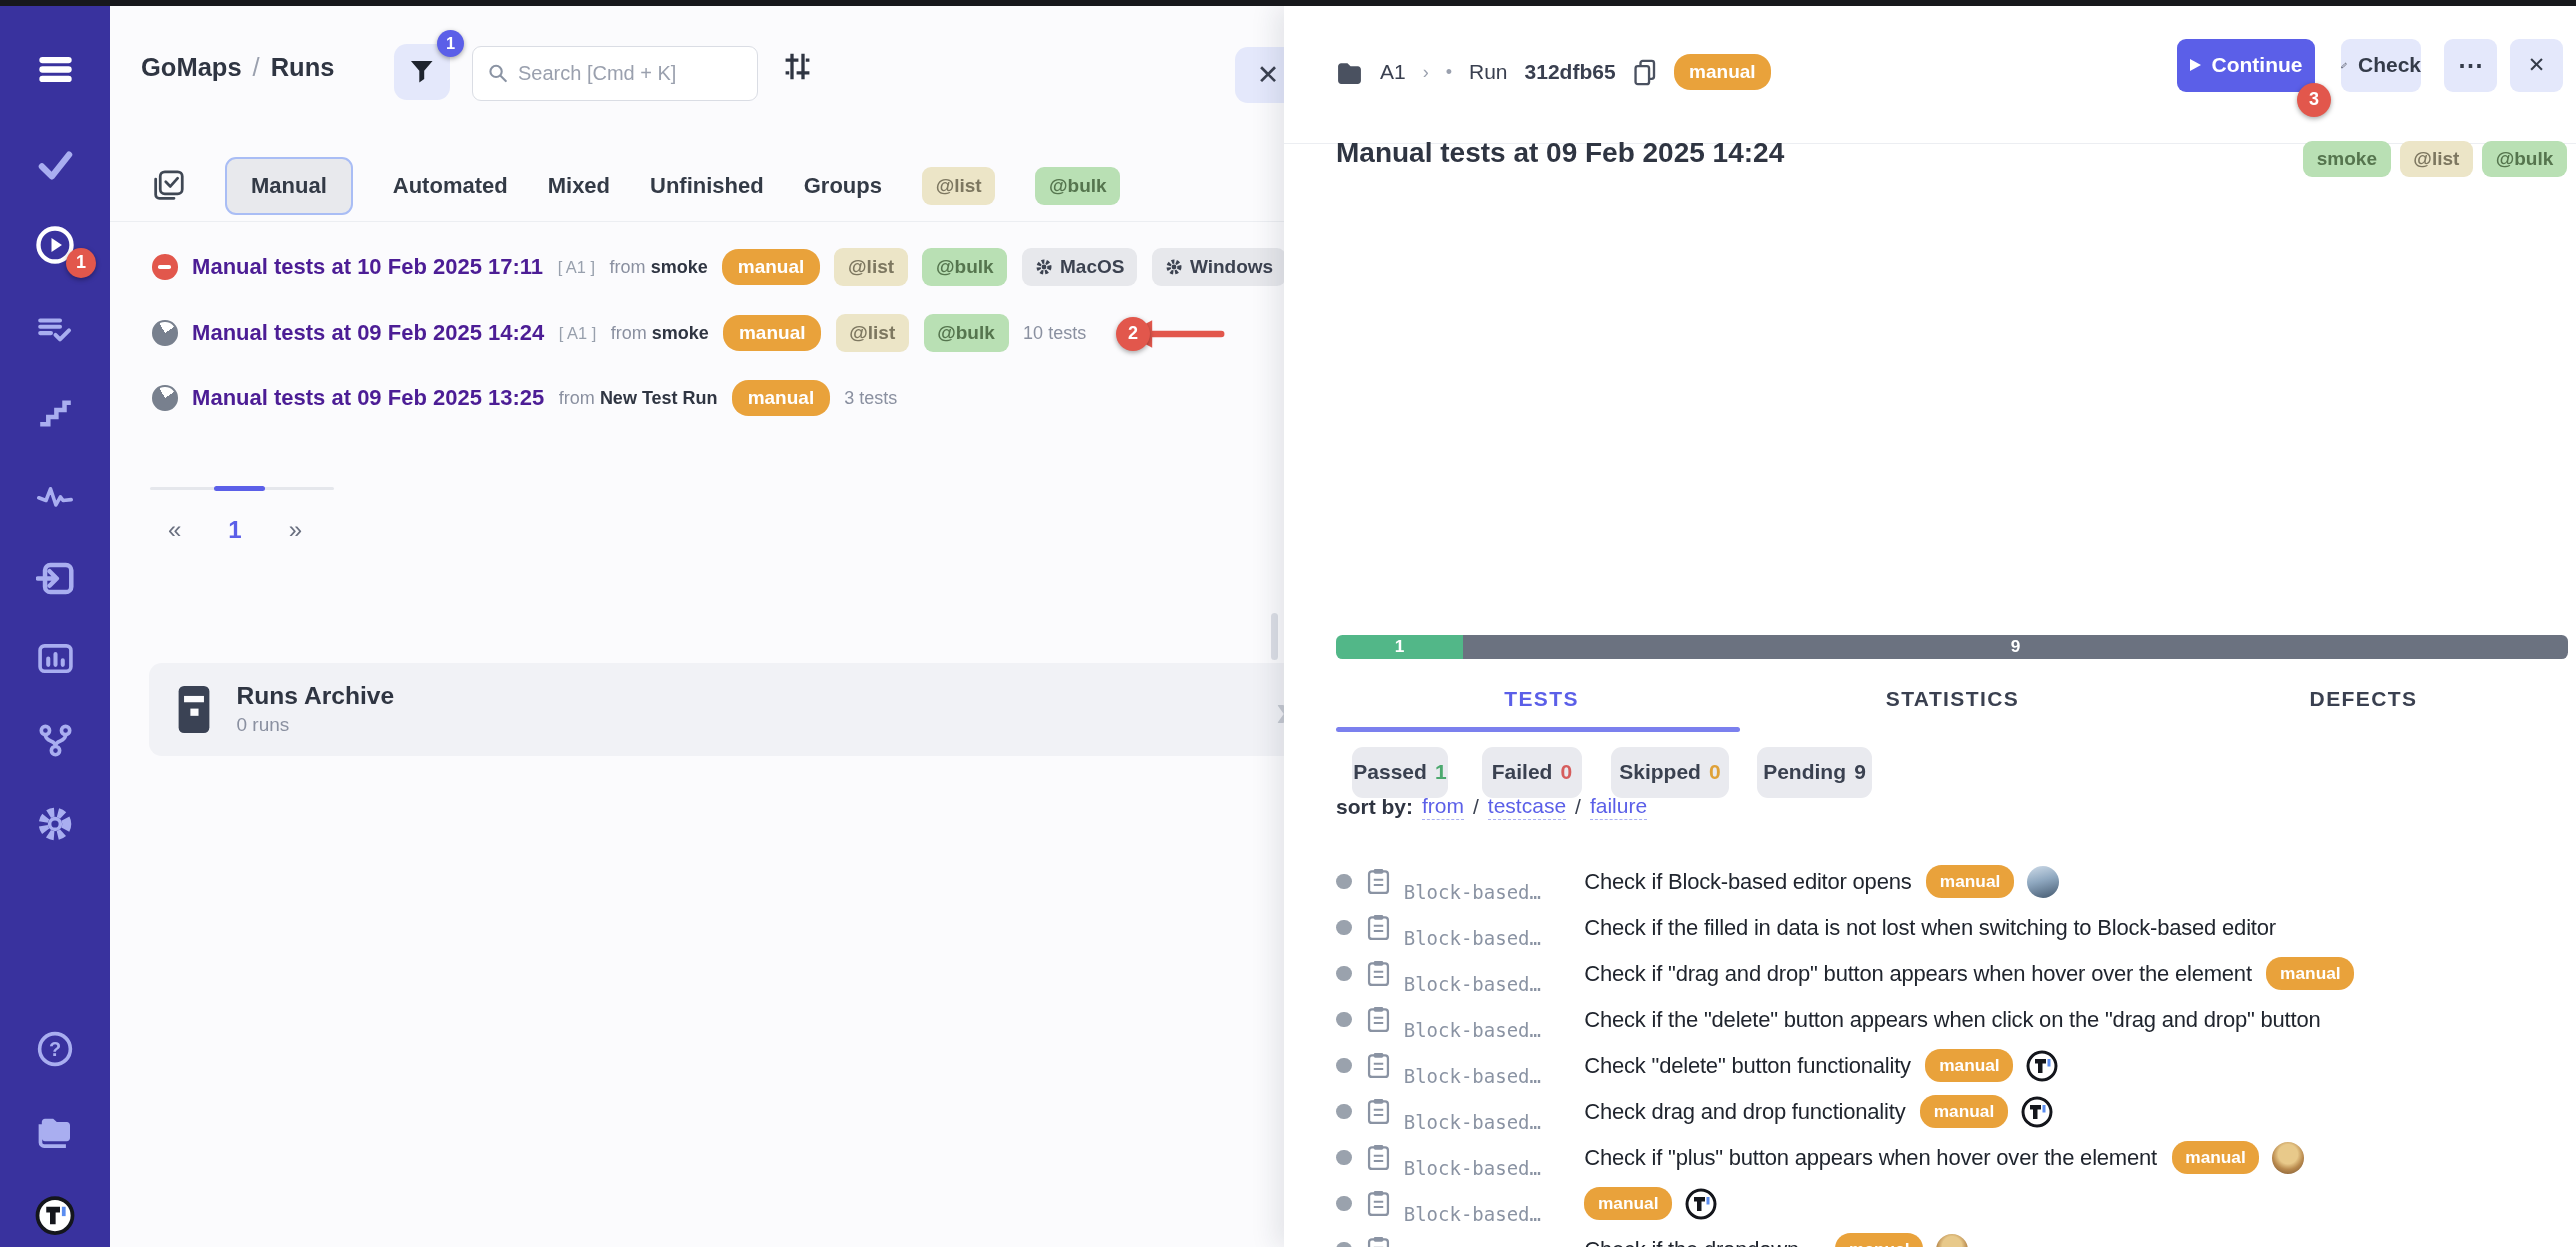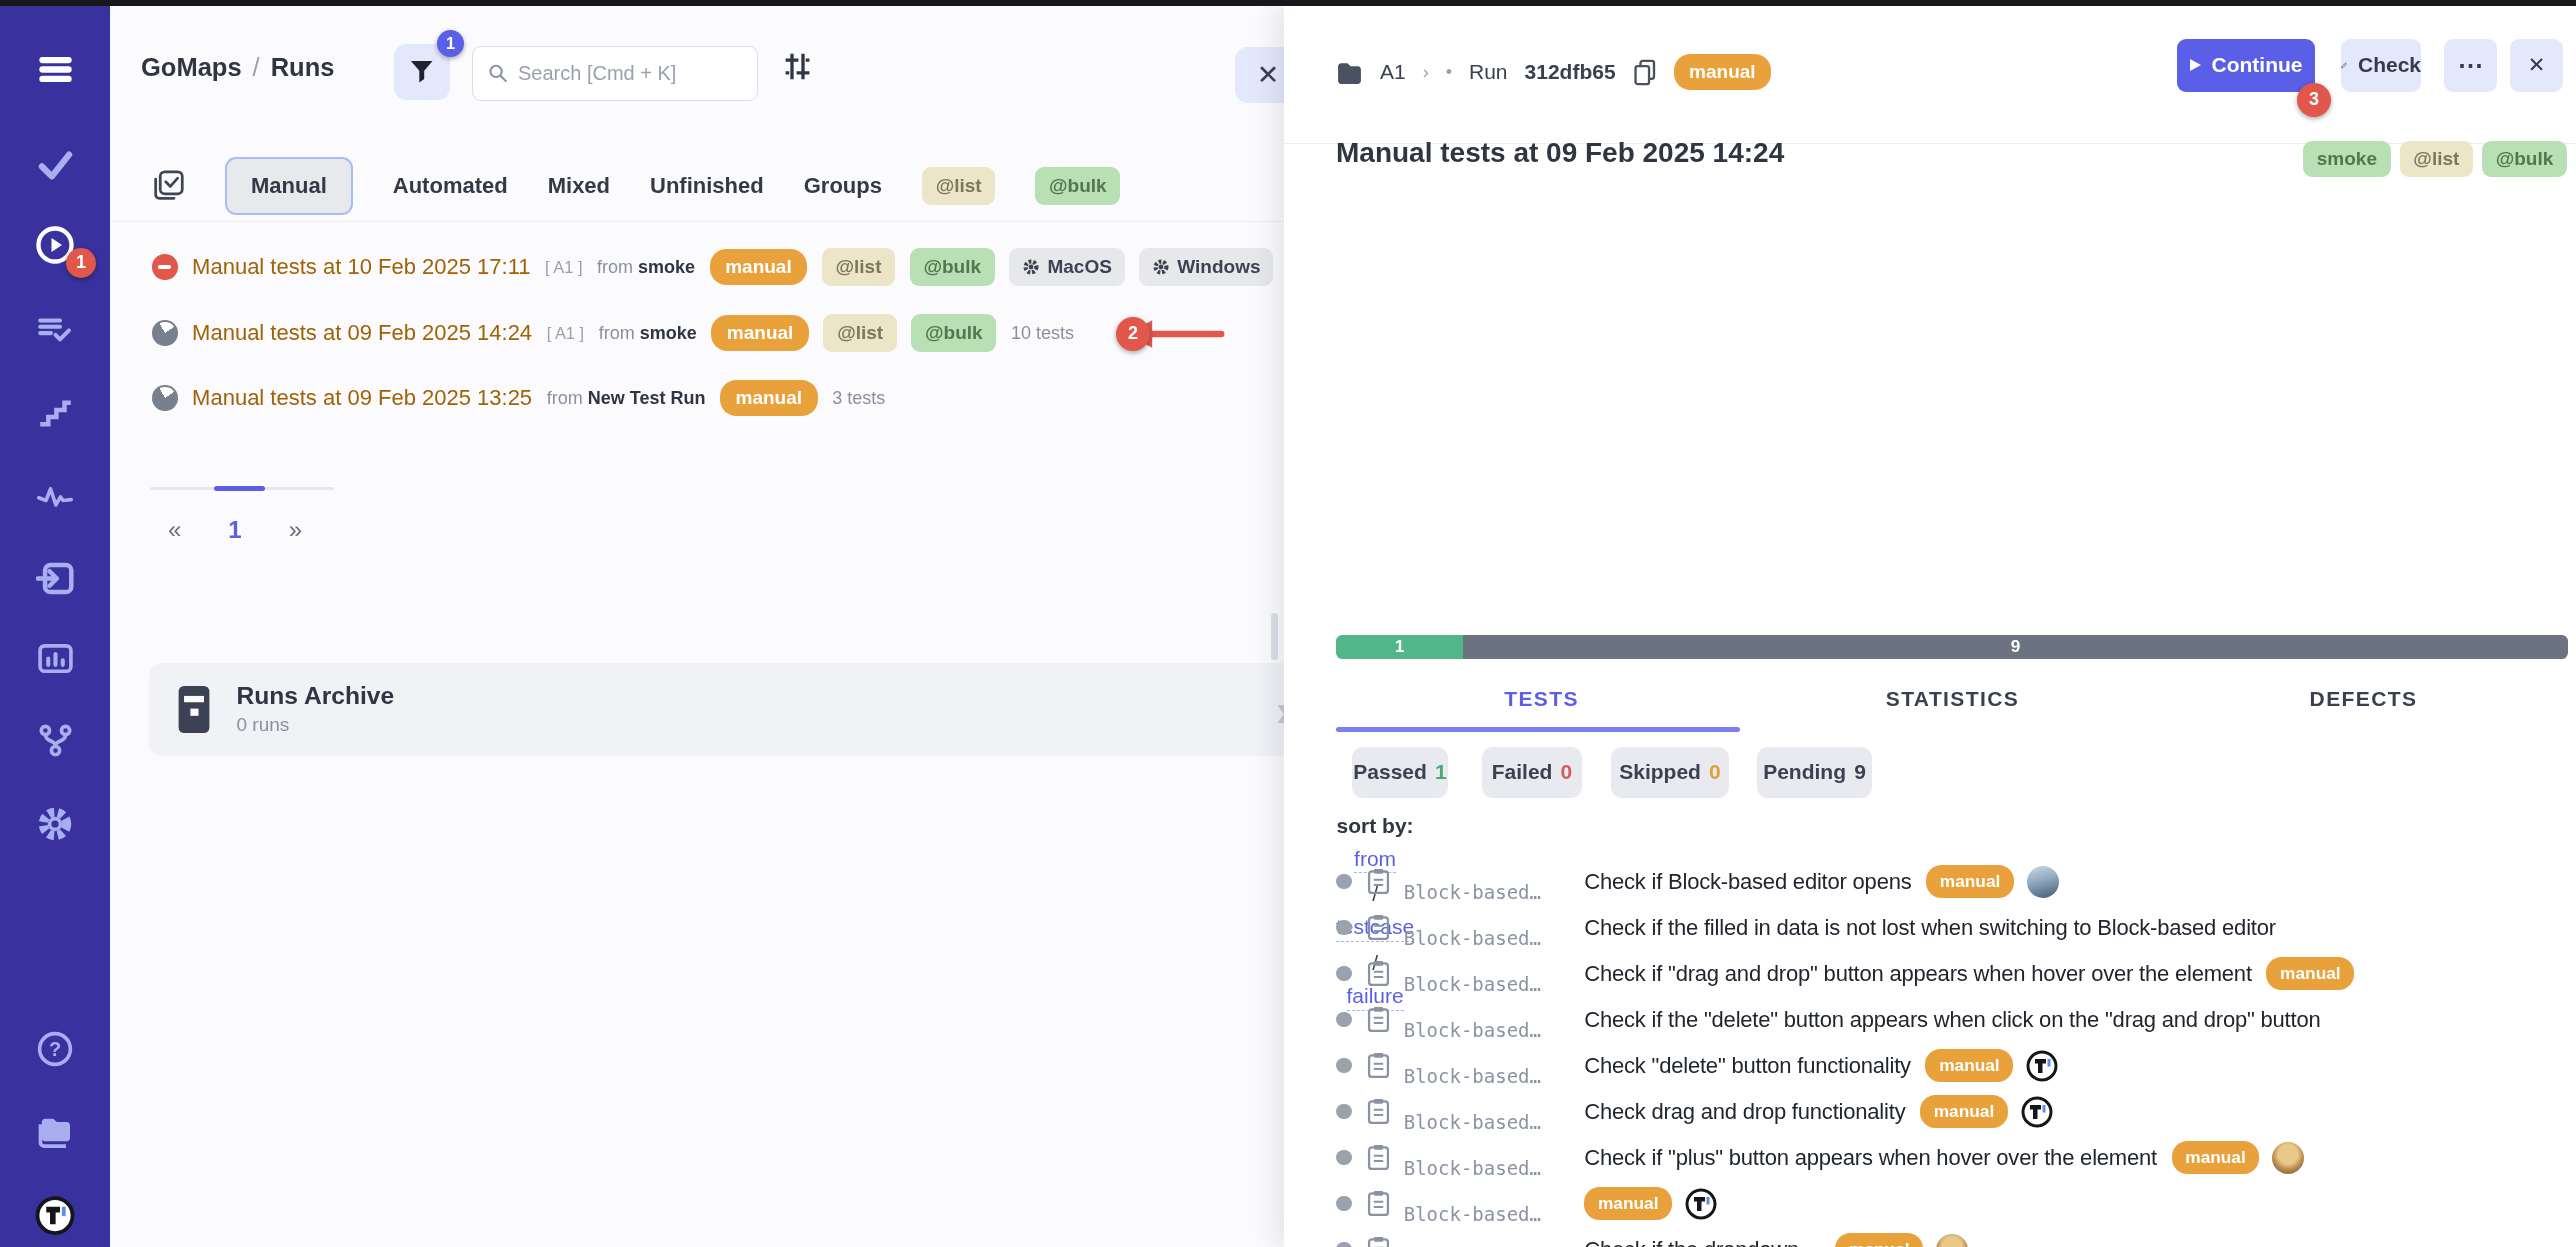--- a/index.html
+++ b/index.html
@@ -34,21 +34,21 @@
   .tab-active { background:#e8e9ed; border:2.7px solid #a9bdf5; border-radius:11px; height:58px; padding:0 24px;
                 display:flex; align-items:center; }
   .t-chip { display:inline-flex; align-items:center; justify-content:center; font-weight:bold; white-space:nowrap; cursor:pointer;}
   .chip-orange { background:#e9a23b; color:#fff; border-radius:16.4px; height:36px; padding:0 15.5px; font-size:19px;}
   .chip-tan { background:#ece5c7; color:#7d7760; border-radius:9px; height:38px; padding:0 13.7px; font-size:19px;}
   .chip-green { background:#b9e0b4; color:#55754e; border-radius:9px; height:38px; padding:0 13.7px; font-size:19px;}
   .chip-env { background:#e7e8ec; color:#3c4250; border-radius:9px; height:38px; padding:0 12.8px; font-size:19px; gap:7.3px;}
   .divider-h { height:1.8px; background:#eceef2; }
 
   .run-row { left:42px; height:53px; display:flex; align-items:center; gap:14.6px; white-space:nowrap; cursor:pointer;}
-  .run-title { font-size:22px; font-weight:400; color:#a16207; }
+  .run-title { font-size:22px; font-weight:700; color:#4c1d95; }
   .run-ref { font-size:16.4px; color:#98a0ad; }
   .run-from { font-size:18px; color:#8a90a0; }
   .run-from b { color:#2f3542; }
   .run-count { font-size:18px; color:#8a90a0; }
   .st-ic { width:25.5px; height:25.5px; border-radius:50%; flex:none; }
   .st-stop { background:#e2574c; position:relative; }
   .st-stop::after { content:""; position:absolute; left:6.4px; top:11px; width:12.8px; height:3.6px; border-radius:1.8px; background:#fff; }
   .st-prog { border:2.7px solid #78808e; background:conic-gradient(from -30deg,#fff 0 24%,#78808e 24% 100%); }
 
   .pag-btn { font-size:24px; color:#6a7080; cursor:pointer; }
@@ -100,21 +100,21 @@
 
   
   .f-chip { position:absolute; top:741px; height:51px; background:#e9eaef; border-radius:11px; display:flex;
             align-items:center; justify-content:center; gap:8.2px; font-size:21px; font-weight:600; color:#3a4150; cursor:pointer; }
   .cnt-green { color:#4ca96e; font-weight:bold; }
   .cnt-red { color:#d65d5d; font-weight:bold; }
   .cnt-orange { color:#dfa138; font-weight:bold; }
   .cnt-dark { color:#3a4150; font-weight:bold; }
   .av-cluster { position:absolute; top:740px; left:2299px; height:53px; }
 
-  .sort-row { left:52px; top:808px; display:flex; align-items:center; gap:9px; font-size:21px;flex-direction:column; }
+  .sort-row { left:52px; top:788px; display:flex; align-items:center; gap:9px; font-size:21px; }
   .sort-lab { font-weight:bold; color:#2f3542; }
   .sort-sep { color:#3a4150; }
 
   
   .tests { left:52px; top:853px; width:1048px; height:390px; overflow:hidden; }
   .trow { height:46px; display:flex; align-items:center; white-space:nowrap; overflow:hidden; cursor:pointer; }
   .tdot { width:15.5px; height:15.5px; border-radius:50%; background:#9aa2ad; flex:none; }
   .tclip { margin-left:15.5px; flex:none; }
   .tsuite { margin-left:13.7px; width:166px; flex:none; overflow:hidden; font-family:"DejaVu Sans Mono",monospace;
             font-size:19px; color:#8a93a3;margin-top:20px; }

